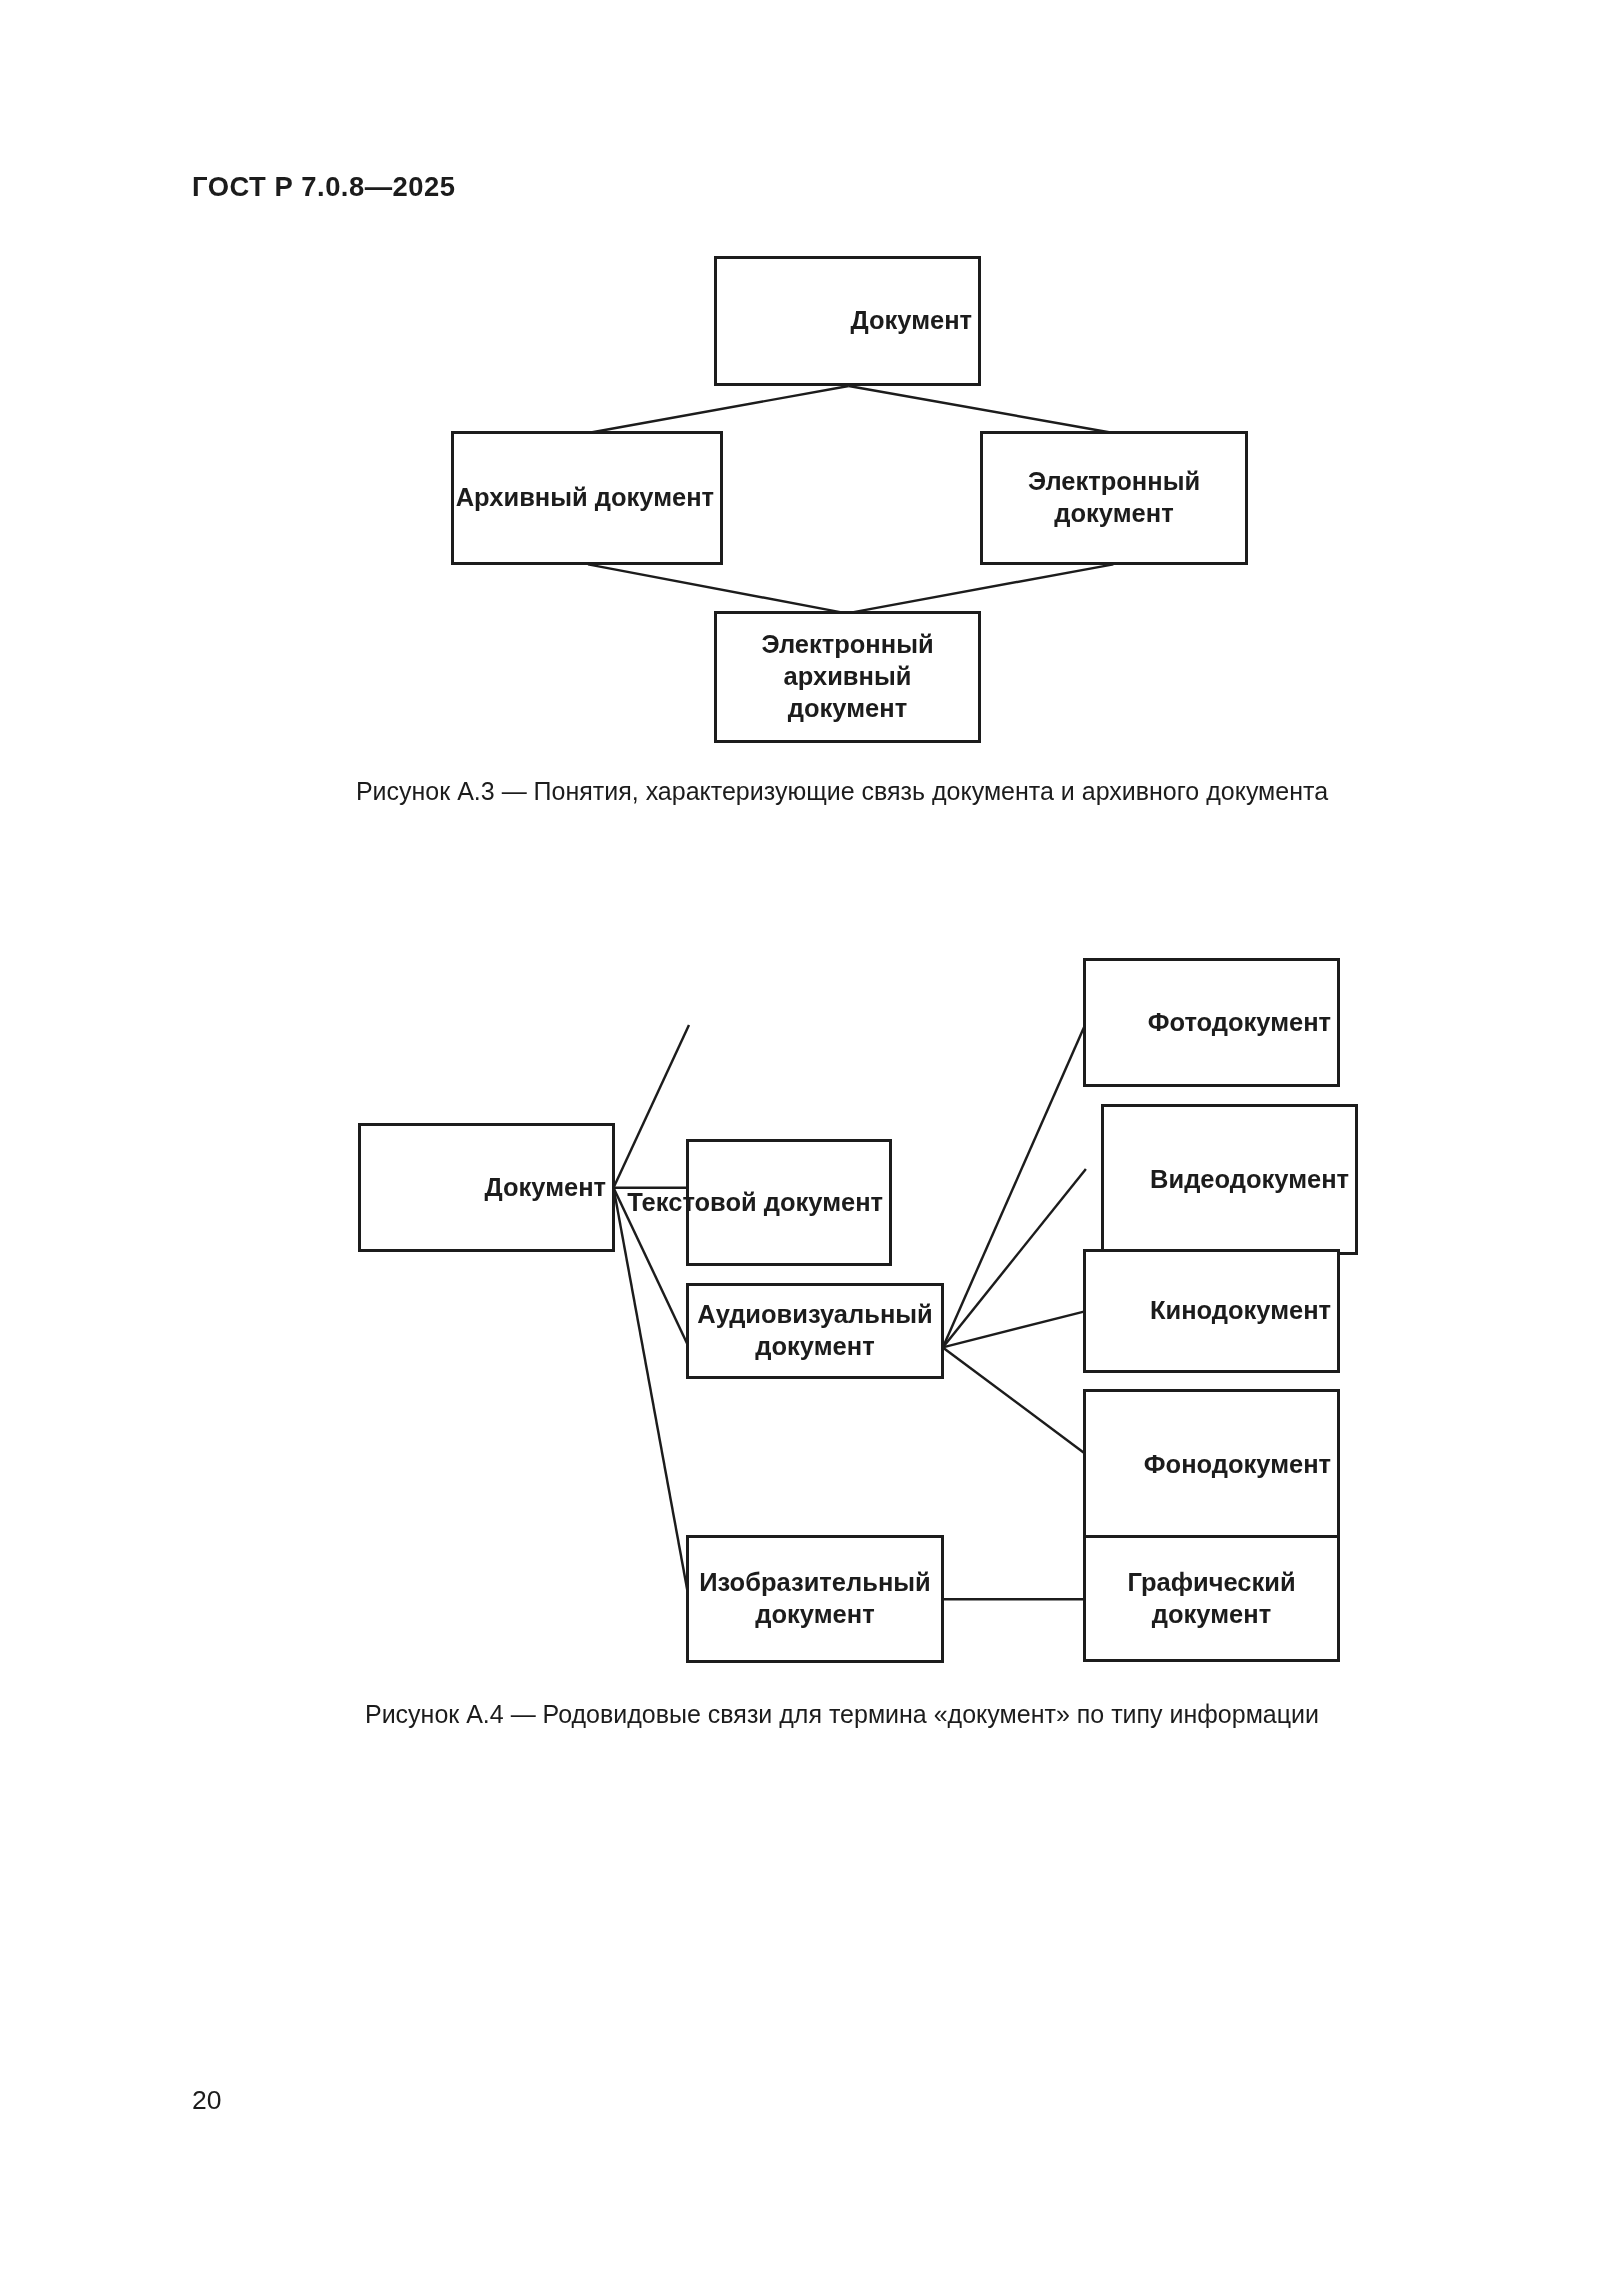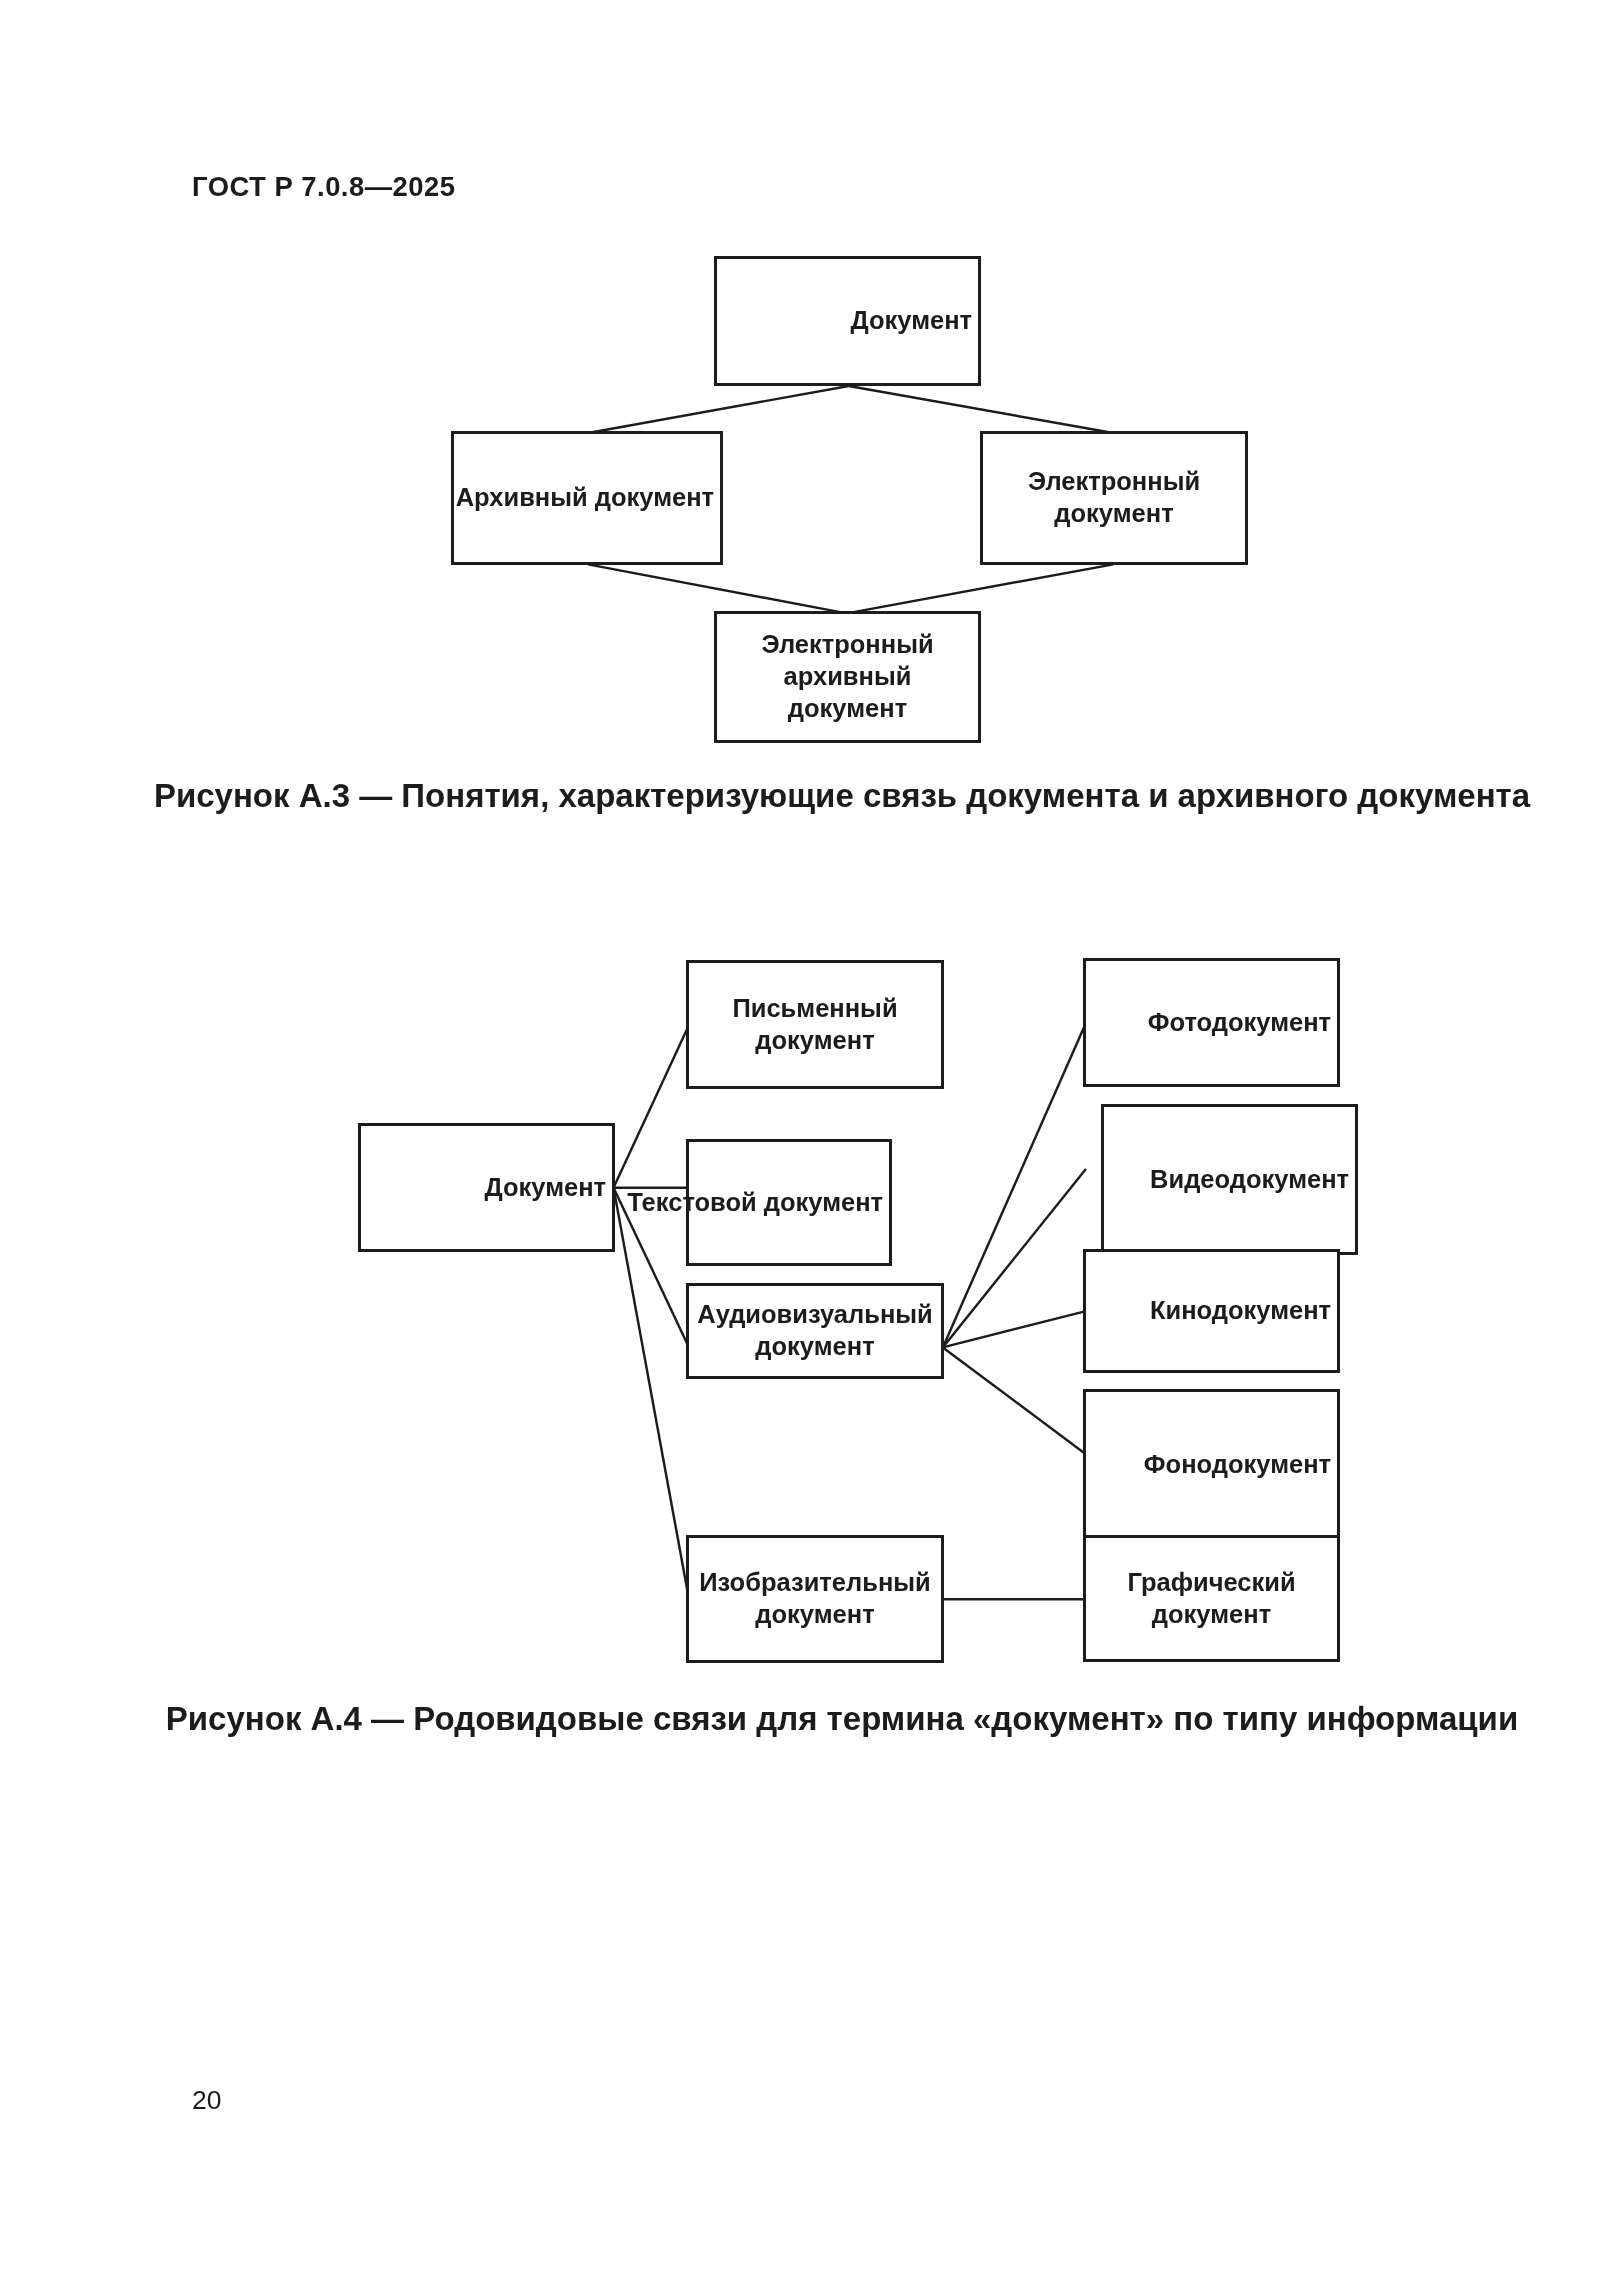--- a/index.html
+++ b/index.html
@@ -40,22 +40,21 @@
     line-height:1.25;
     padding:0 5.9px;
   }
   .nowrap { white-space:nowrap; }
   .caption {
     position:absolute;
     left:0;
     width:100%;
     padding-left:63px;
     text-align:center;
-    font-size:33px;
-    font-weight:bold;
+    font-size:25px;
   }
   .page-number {
     position:absolute;
     left:192px;
     top:2061px;
     font-size:26.5px;
   }
 </style>
 </head>
 <body>
@@ -99,23 +98,20 @@
   <div class="node" style="left:714px;top:587px;width:267px;height:132px">
     <span>Электронный архивный документ</span>
   </div>
 
   <div class="caption" style="top:753px">Рисунок А.3 — Понятия, характеризующие связь документа и архивного документа</div>
 
   <div class="node" style="left:358px;top:1099px;width:257px;height:129px">
     <span>Документ</span>
   </div>
 
-  <div class="node" style="left:686px;top:936px;width:258px;height:129px">
-    <span>Письменный документ</span>
-  </div>
 
   <div class="node" style="left:686px;top:1115px;width:206px;height:127px">
     <span class="nowrap">Текстовой документ</span>
   </div>
 
   <div class="node" style="left:686px;top:1259px;width:258px;height:96px">
     <span>Аудиовизуальный документ</span>
   </div>
 
   <div class="node" style="left:1083px;top:934px;width:257px;height:129px">

